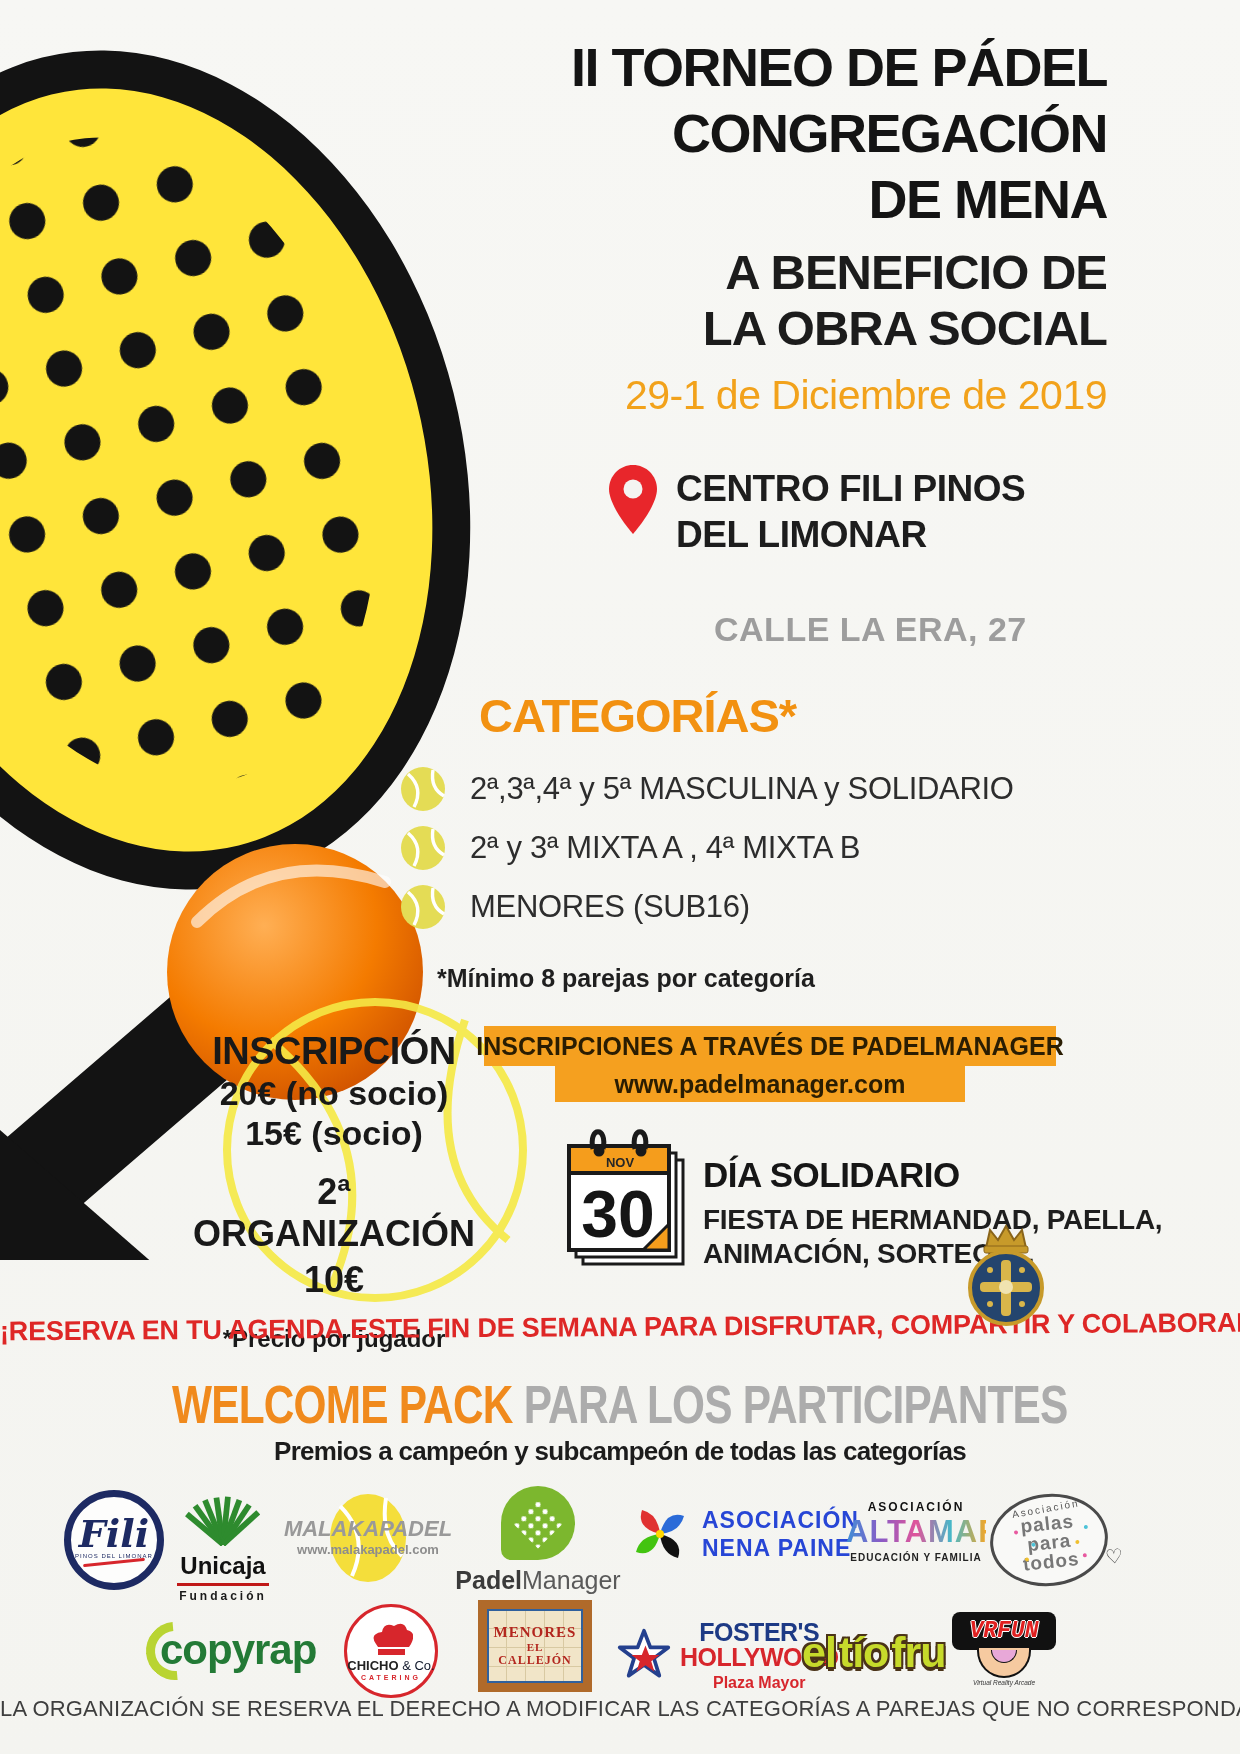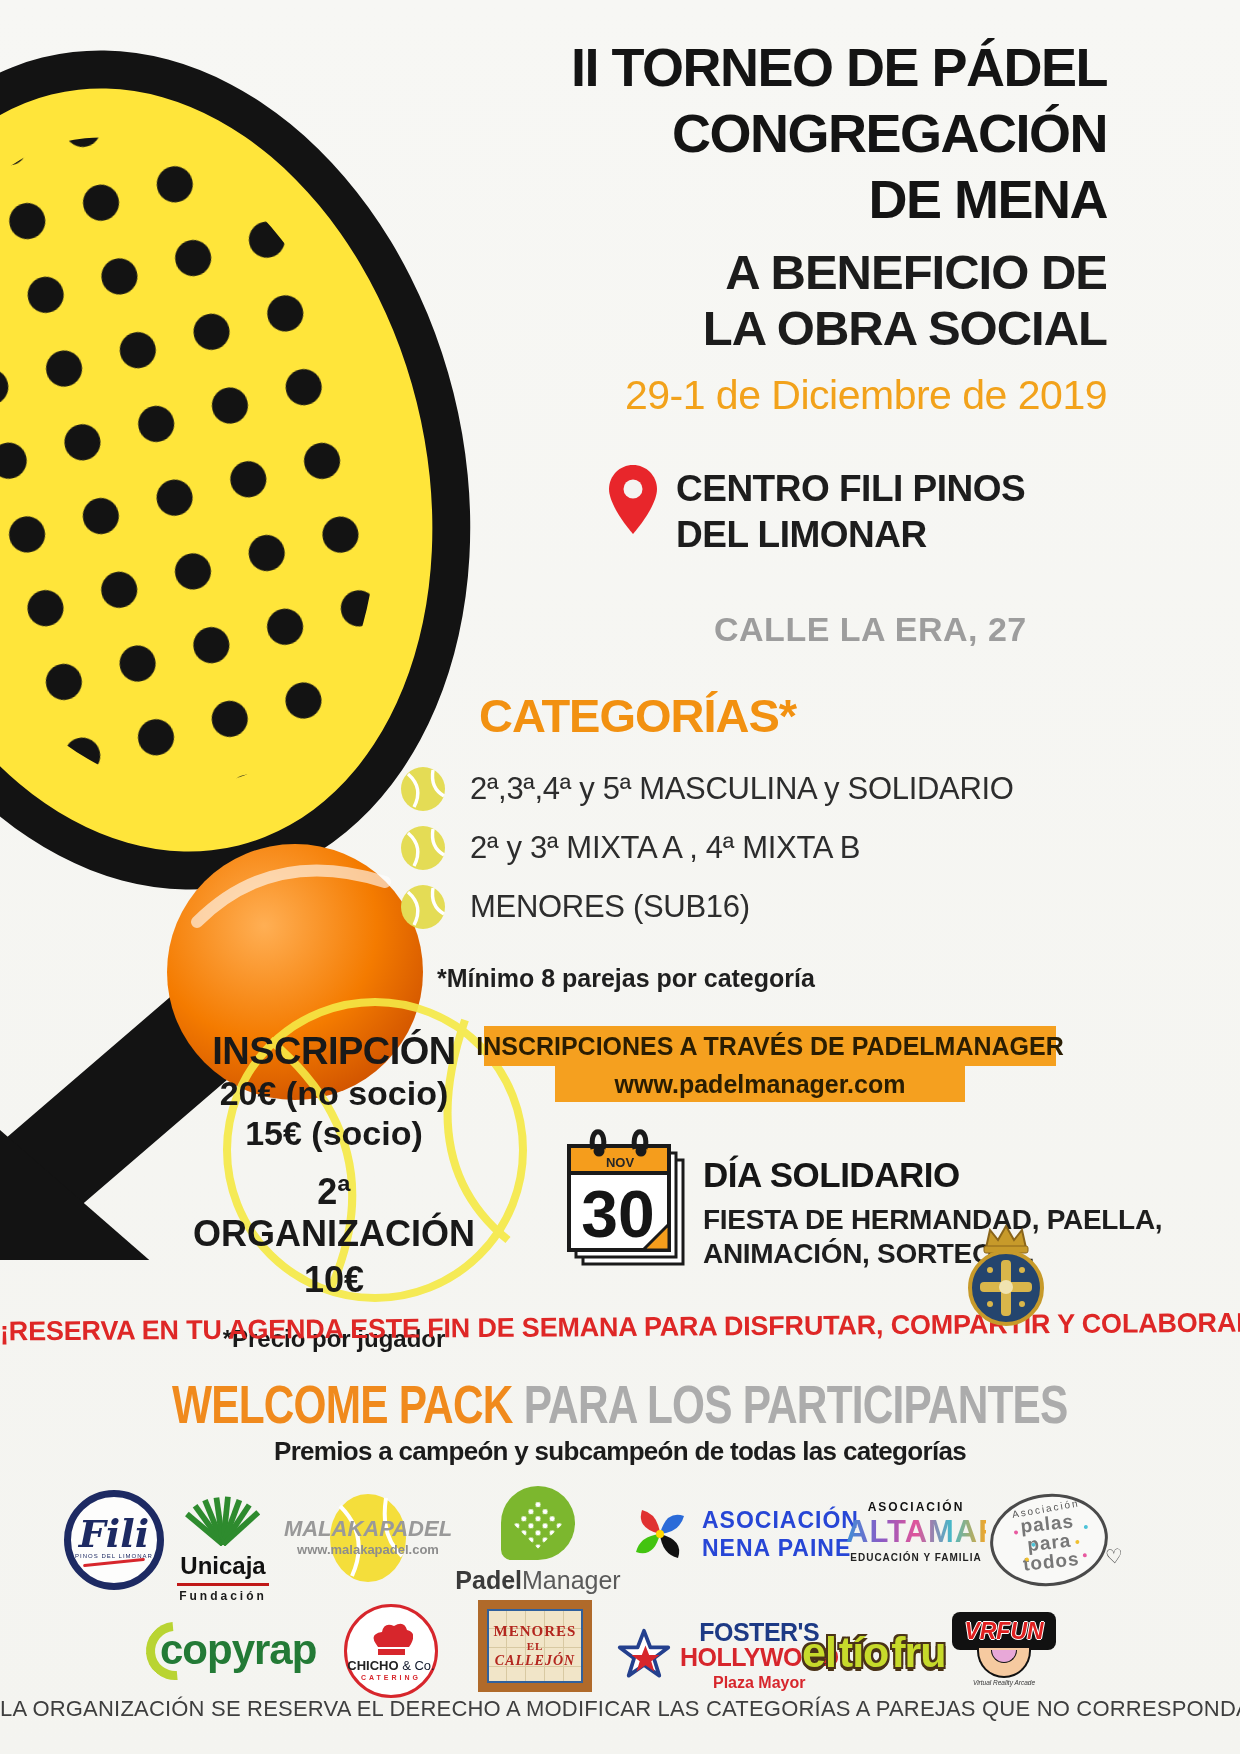--- a/index.html
+++ b/index.html
@@ -145,36 +145,36 @@
   .chicho-sub{font-size:7px;font-weight:700;color:#D7262C;letter-spacing:3px;margin-top:1px;}
 
   
   .tabanko{left:478px;top:1600px;width:114px;height:92px;box-sizing:border-box;
     border:9px solid #b06a2a;background:#f1e5c8;
     background-image:linear-gradient(#d8c9a2 1px,transparent 1px),linear-gradient(90deg,#d8c9a2 1px,transparent 1px);
     background-size:19px 19px;
     box-shadow:inset 0 0 0 2px #30609c;
     display:flex;flex-direction:column;align-items:center;justify-content:center;}
   .tabanko-line{font-family:"Liberation Serif",serif;font-weight:700;color:#B3261E;letter-spacing:1px;line-height:1.15;}
-  .tk1{font-size:15px;}.tk2{font-size:11px;}.tk3{font-size:14px;font-style:italic;}
+  .tk1{font-size:15px;}.tk2{font-size:11px;}.tk3{font-size:12px;}
 
   
   .fosters{left:616px;top:1620px;display:flex;align-items:center;gap:8px;}
   .fosters-col{text-align:center;line-height:1.0;}
   .fosters-l1{font-size:25px;font-weight:700;color:#1d3a85;letter-spacing:-0.5px;}
   .fosters-l2{font-size:25px;font-weight:700;color:#D7262C;letter-spacing:-0.5px;}
   .fosters-sub{font-size:16px;font-weight:700;color:#D7262C;margin-top:5px;}
 
   
   .eltiofru{left:802px;top:1628px;font-size:43px;font-weight:700;color:#c7da2b;letter-spacing:-1px;word-spacing:-8px;
     text-shadow:-2px -2px 0 #4a3318,2px -2px 0 #4a3318,-2px 2px 0 #4a3318,2px 2px 0 #4a3318,0 4px 0 #4a3318;white-space:nowrap;}
 
   
   .vrfun{left:952px;top:1612px;width:104px;text-align:center;}
-  .vrfun-band{width:104px;height:38px;background:#111;border-radius:8px;display:flex;align-items:center;justify-content:center;}
+  .vrfun-band{width:104px;height:38px;background:#111;border-radius:8px;display:flex;align-items:center;justify-content:center;font-family:Liberation Mono, monospace;}
   .vrfun-name{font-size:23px;font-weight:700;font-style:italic;color:#e02020;letter-spacing:0;
     text-shadow:-1px 0 0 #fff,1px 0 0 #fff,0 -1px 0 #fff,0 1px 0 #fff;}
   .vrfun-face{width:54px;height:30px;margin:-2px auto 0;background:#f6caa0;border:2px solid #111;border-top:none;
     border-radius:0 0 28px 28px;position:relative;box-sizing:border-box;}
   .vrfun-smile{position:absolute;left:50%;top:2px;transform:translateX(-50%);width:26px;height:13px;background:#e8a8d8;
     border:1.5px solid #111;border-top:none;border-radius:0 0 14px 14px;box-sizing:border-box;}
   .vrfun-sub{font-size:6.5px;font-style:italic;color:#333;margin-top:1px;}
 
   
   .disclaimer{left:0;top:1696px;width:1240px;text-align:center;font-size:22px;font-weight:400;

